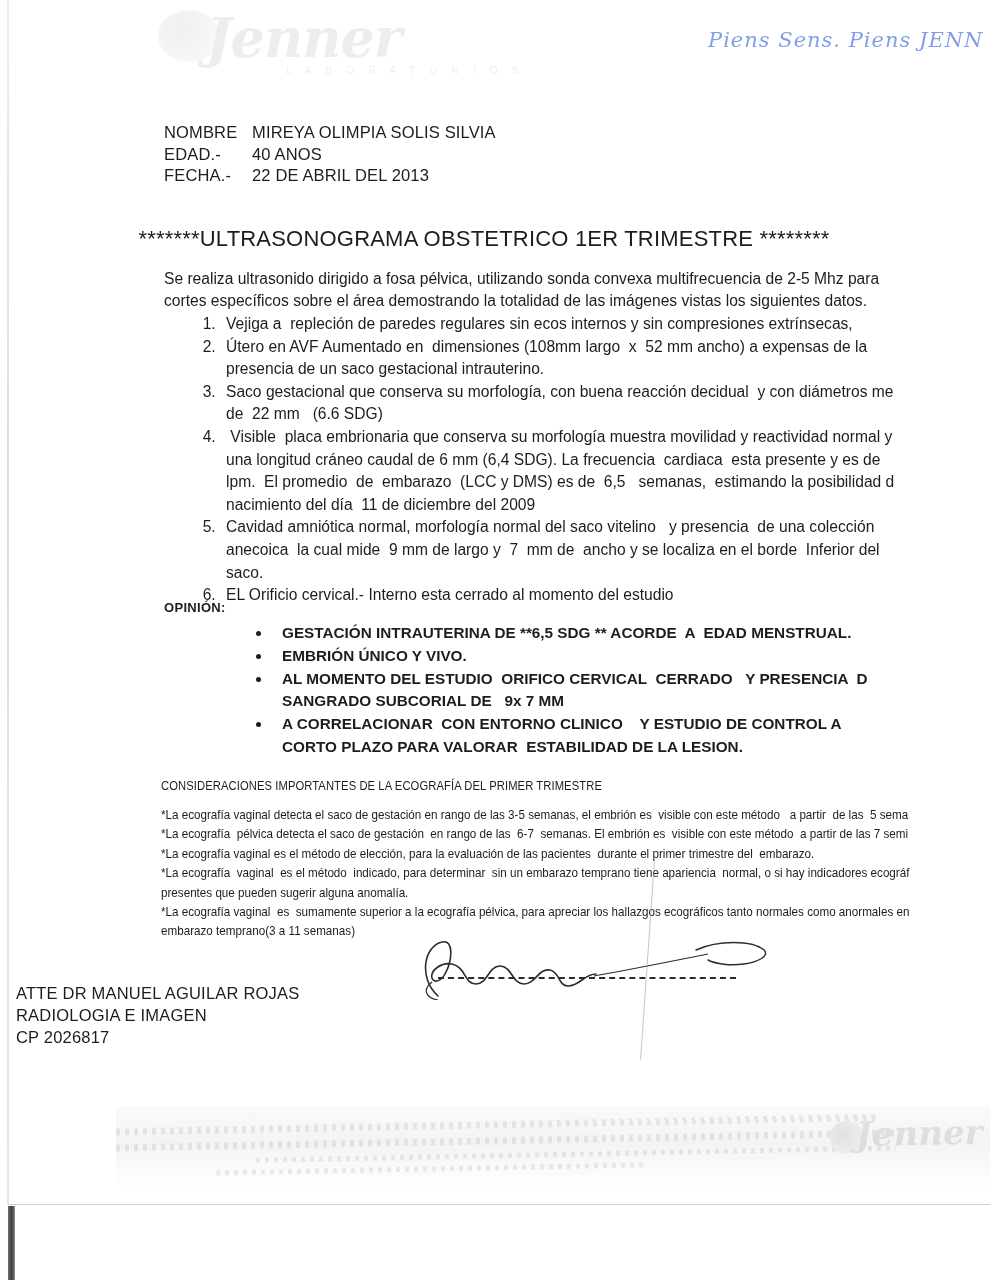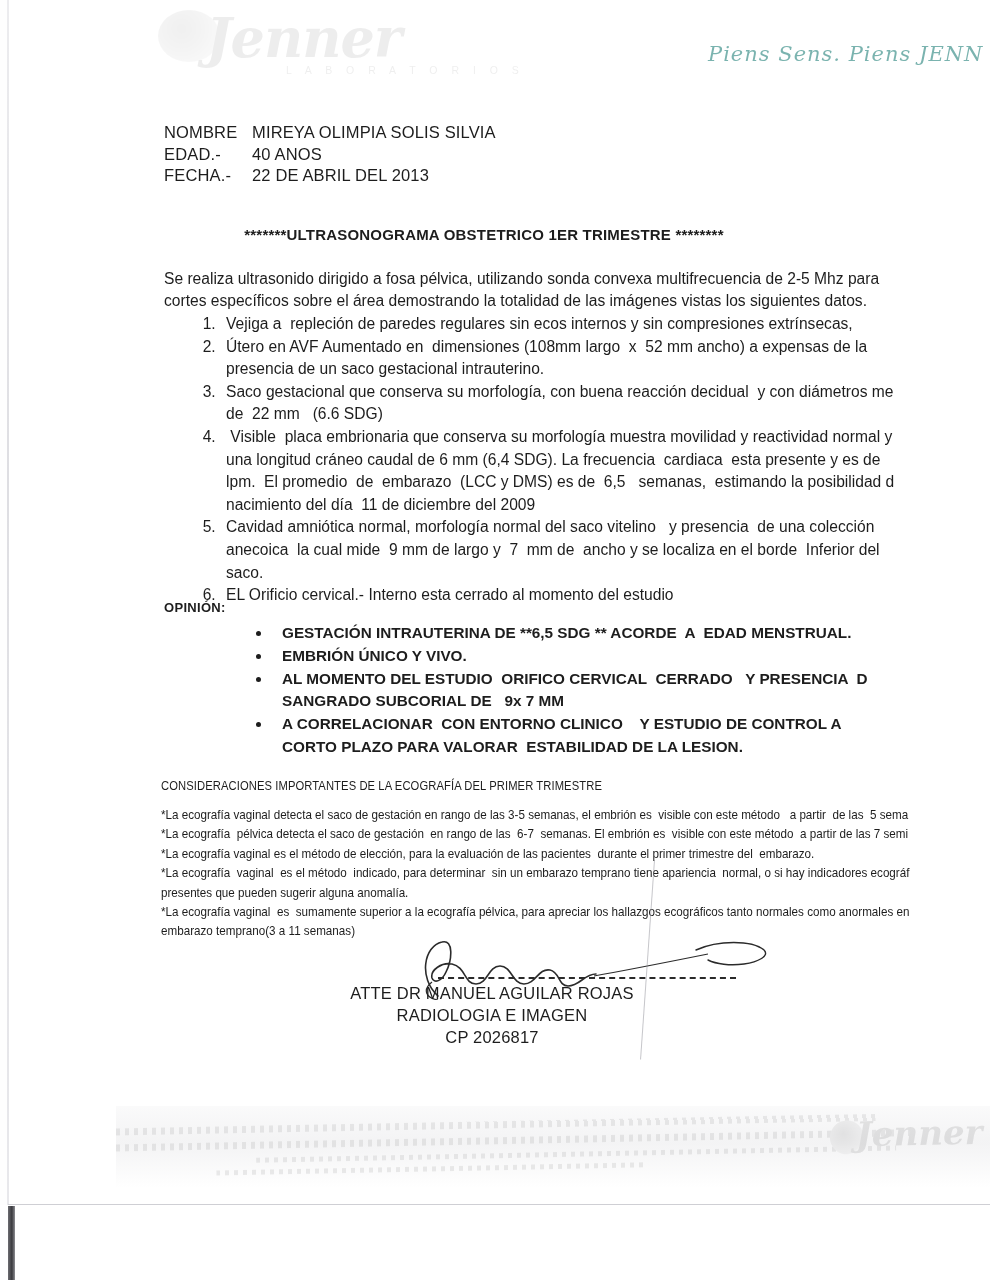--- a/index.html
+++ b/index.html
@@ -82,26 +82,26 @@
   }
   .lh-sub {
     position: absolute; left: 128px; top: 56px;
     font-size: 10.5px;
     letter-spacing: 5.5px;
     color: #6f6f78;
     white-space: nowrap;
   }
   .hand-note {
     position: absolute;
-    left: 700px; top: 42px;
+    left: 700px; top: 28px;
     font-family: "DejaVu Serif", serif;
     font-style: italic;
     font-size: 21px;
     letter-spacing: 1px;
-    color: #0f766e;
+    color: #1d4ed8;
     opacity: .55;
     white-space: nowrap;
     pointer-events: none;
   }
 
   
   .doc {
     position: absolute;
     left: 0; top: 0;
     width: 990px;
@@ -122,22 +122,22 @@
     width: 88px;
     vertical-align: top;
   }
   .patient .val { display: inline-block; }
 
   .title {
     position: absolute;
     left: 0; top: 226px;
     width: 952px;
     text-align: center;
-    font-size: 15px;
-    font-weight: 700;
+    font-size: 22px;
+    font-weight: 400;
     letter-spacing: .2px;
     white-space: nowrap;
   }
 
   .intro {
     position: absolute;
     left: 156px; top: 268px;
     width: 850px;
     font-size: 15.6px;
     line-height: 22px;
@@ -211,21 +211,20 @@
   }
   .sig-rule {
     position: absolute;
     left: 430px; top: 977px;
     width: 298px; height: 0;
     border-top: 2px dashed #2a2a2a;
   }
   .sig-name, .sig-dept, .sig-cp {
     position: absolute;
     width: 952px;
-    text-align: center;
     font-size: 16.5px;
     letter-spacing: .2px;
     white-space: nowrap;
   }
   .sig-name { left: 8px; top: 984px; }
   .sig-dept { left: 8px; top: 1006px; }
   .sig-cp   { left: 8px; top: 1028px; }
 
   
   .pen-stroke {

